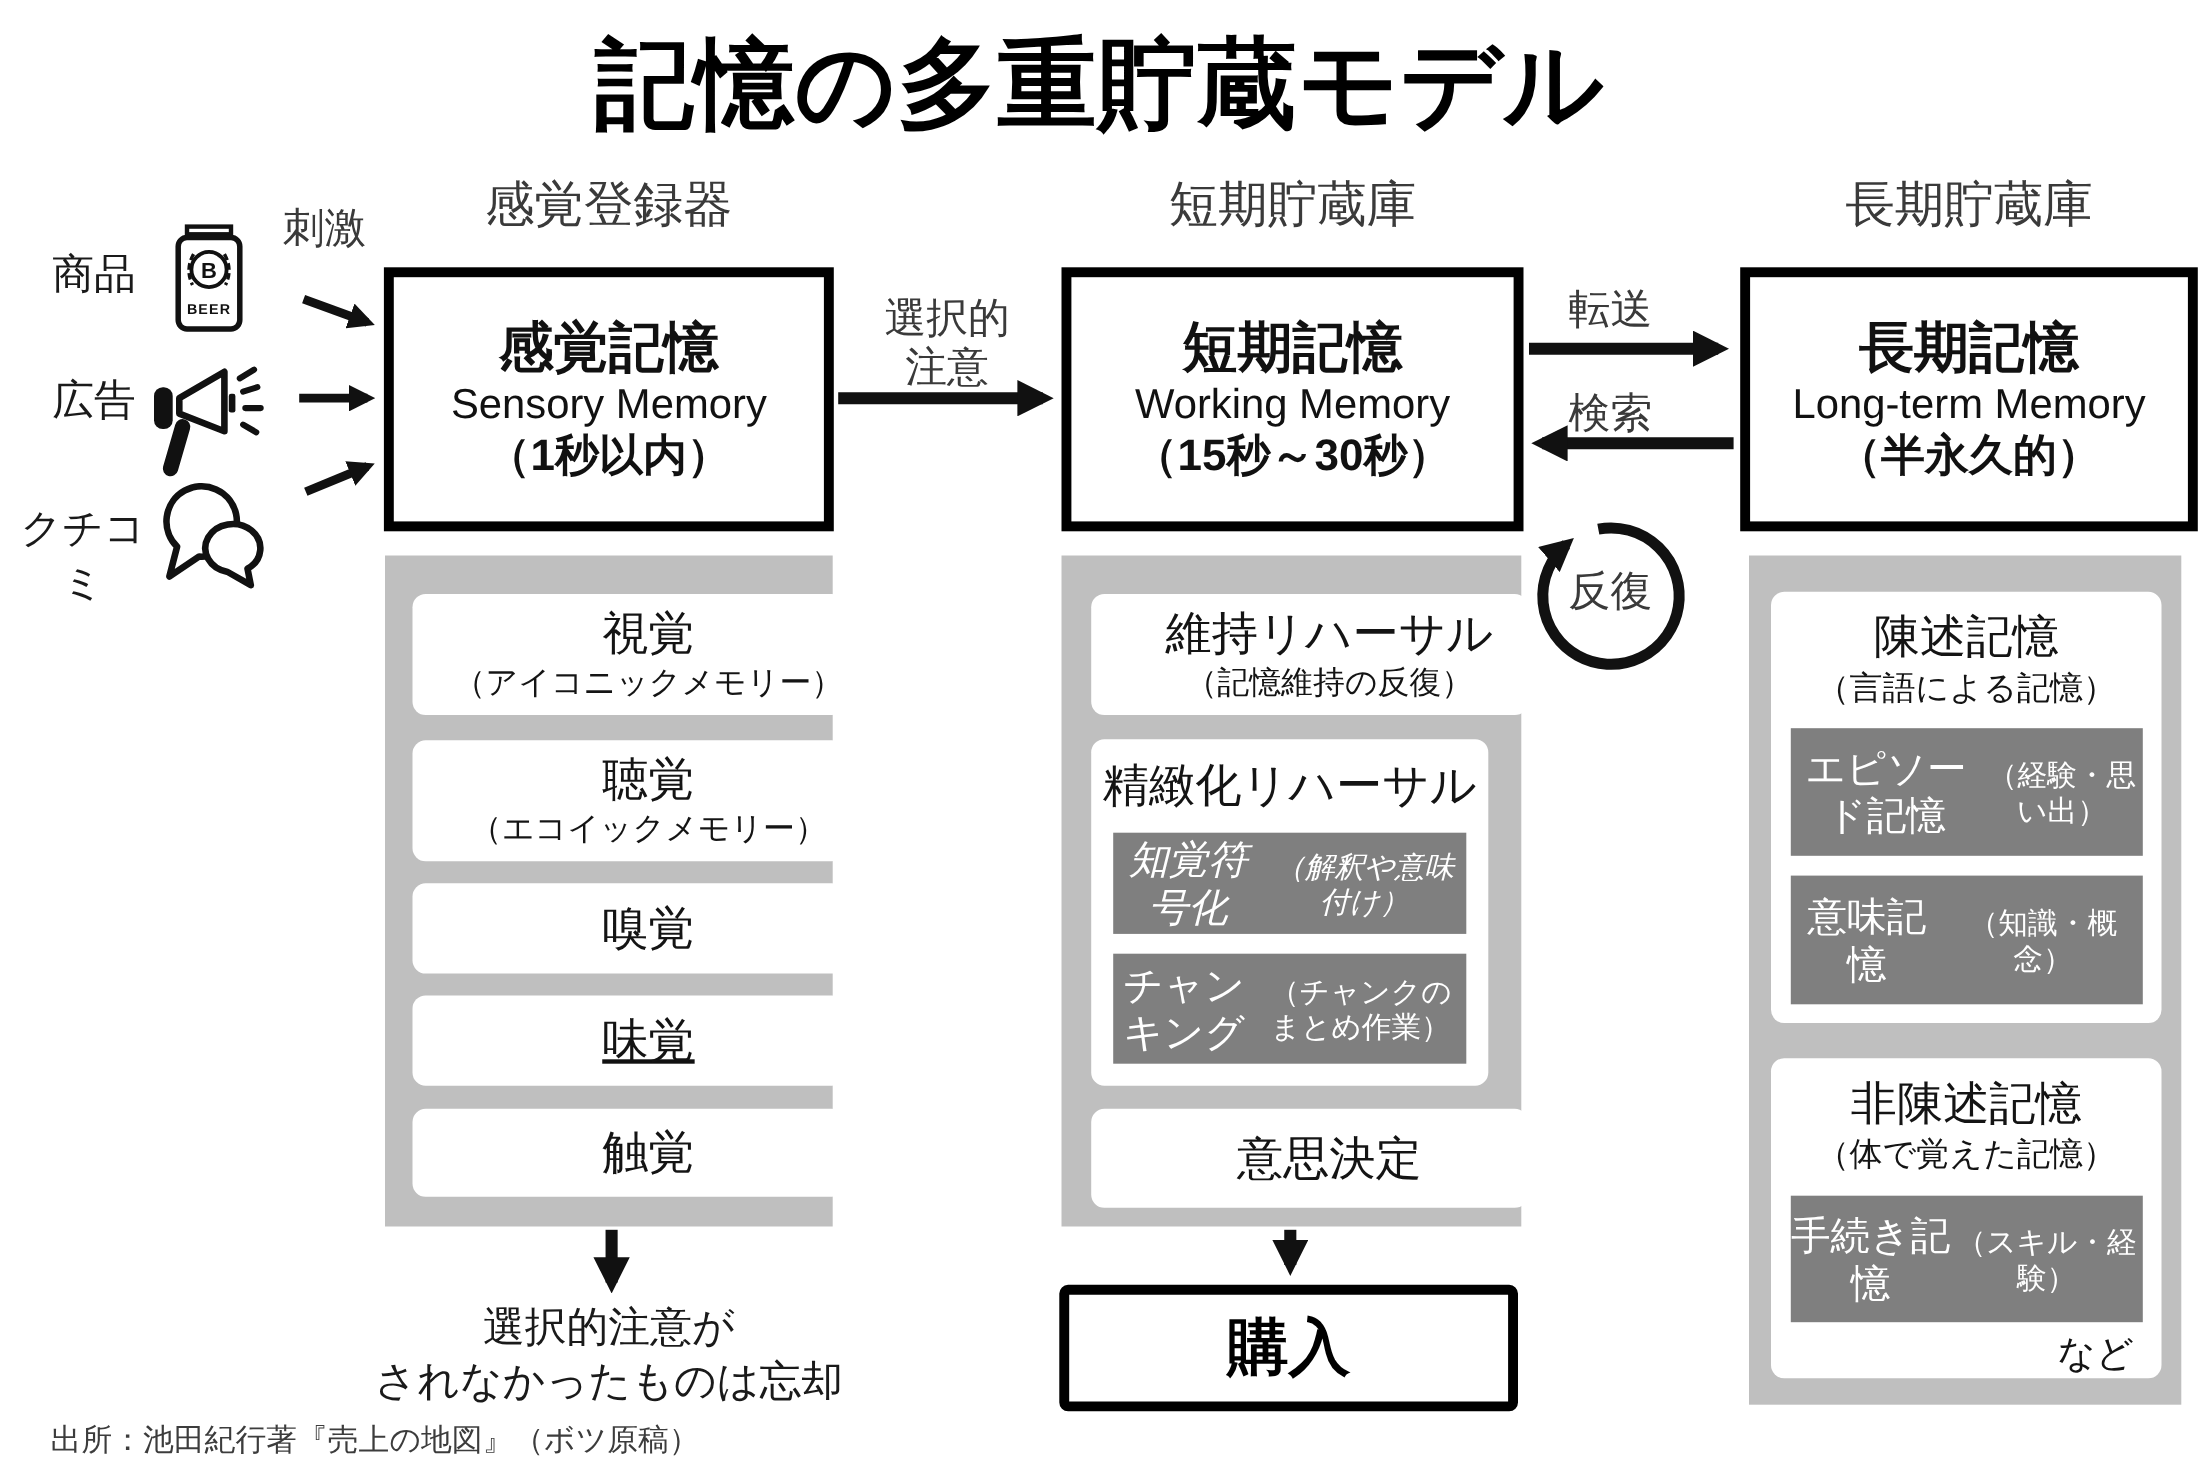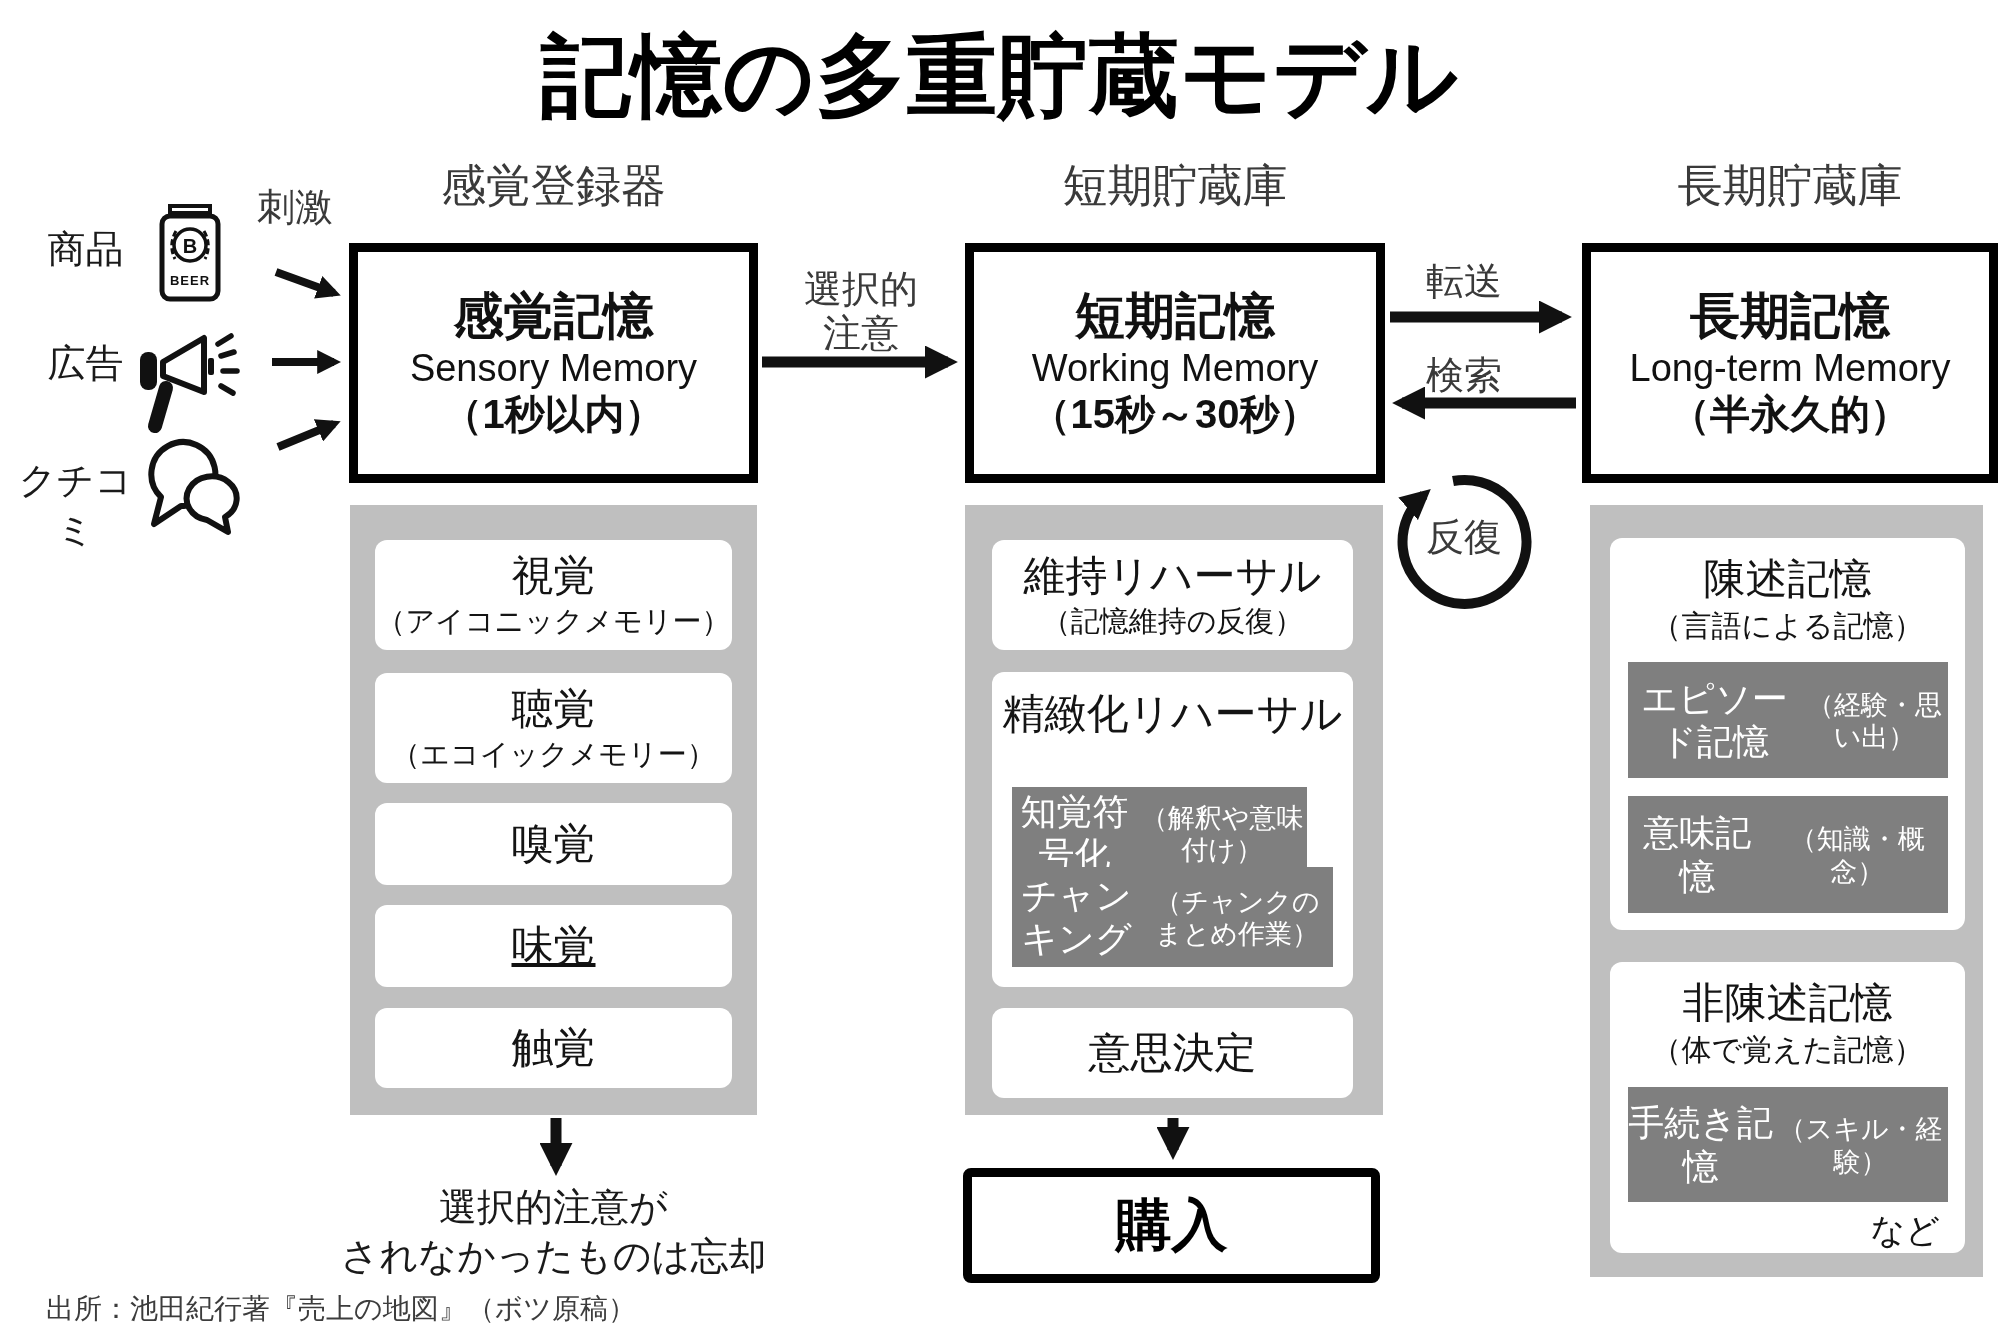--- a/index.html
+++ b/index.html
@@ -30,37 +30,37 @@
   #lbl-repeat{left:1414px;top:512px;width:100px;}
   .in-label{position:absolute;font-size:38px;color:#1a1a1a;text-align:center;}
   #in0{left:28px;top:224px;width:115px;}
   #in1{left:28px;top:338px;width:115px;}
   #in2{left:8px;top:456px;width:135px;font-size:37px;}
   .panel{position:absolute;background:#bfbfbf;}
   #panel1{left:350px;top:505px;width:407px;height:610px;}
   #panel2{left:965px;top:505px;width:418px;height:610px;}
   #panel3{left:1590px;top:505px;width:393px;height:772px;}
   .witem{position:absolute;background:#fff;border-radius:12px;display:flex;flex-direction:column;
-         align-items:center;justify-content:center;text-align:center;line-height:1.15;}
+         align-items:center;justify-content:center;text-align:center;line-height:1.15;padding-left:36px;}
   .witem .t{font-size:42px;color:#141414;}
   .witem .n{font-size:29px;color:#141414;margin-top:5px;}
   #c1i0{left:375px;top:540px;width:357px;height:110px;}
   #c1i1{left:375px;top:673px;width:357px;height:110px;}
   #c1i2{left:375px;top:803px;width:357px;height:82px;}
   #c1i3{left:375px;top:905px;width:357px;height:82px;text-decoration:underline;}
   #c1i4{left:375px;top:1008px;width:357px;height:80px;}
   #c2i0{left:992px;top:540px;width:361px;height:110px;}
   #c2big{left:992px;top:672px;width:361px;height:315px;background:#fff;border-radius:12px;}
   #c2big .bigt{margin-top:14px;text-align:center;font-size:42px;color:#141414;}
   #c2i2{left:992px;top:1008px;width:361px;height:90px;}
   .dark{position:absolute;background:#7f7f7f;color:#fff;display:flex;flex-direction:row;
         align-items:center;justify-content:center;text-align:center;line-height:1.2;}
   .dark .t{font-size:36px;}
   .dark .n{font-size:27px;margin-top:2px;}
-  #c2d0{left:1012px;top:787px;width:295px;height:92px;}
+  #c2d0{left:1012px;top:757px;width:321px;height:92px;font-style:italic;}
   #c2d1{left:1012px;top:867px;width:321px;height:100px;}
   #c3b0{left:1610px;top:538px;width:355px;height:392px;background:#fff;border-radius:12px;}
   #c3b1{left:1610px;top:962px;width:355px;height:291px;background:#fff;border-radius:12px;}
   .c3head{margin-top:16px;text-align:center;line-height:1.2;}
   .c3head .t{font-size:42px;color:#141414;}
   .c3head .n{font-size:30px;color:#141414;margin-top:4px;}
   #c3d0{left:1628px;top:662px;width:320px;height:116px;}
   #c3d1{left:1628px;top:796px;width:320px;height:117px;}
   #c3d2{left:1628px;top:1087px;width:320px;height:115px;}
   #c3etc{left:1628px;top:1208px;width:312px;text-align:right;font-size:34px;color:#141414;}

